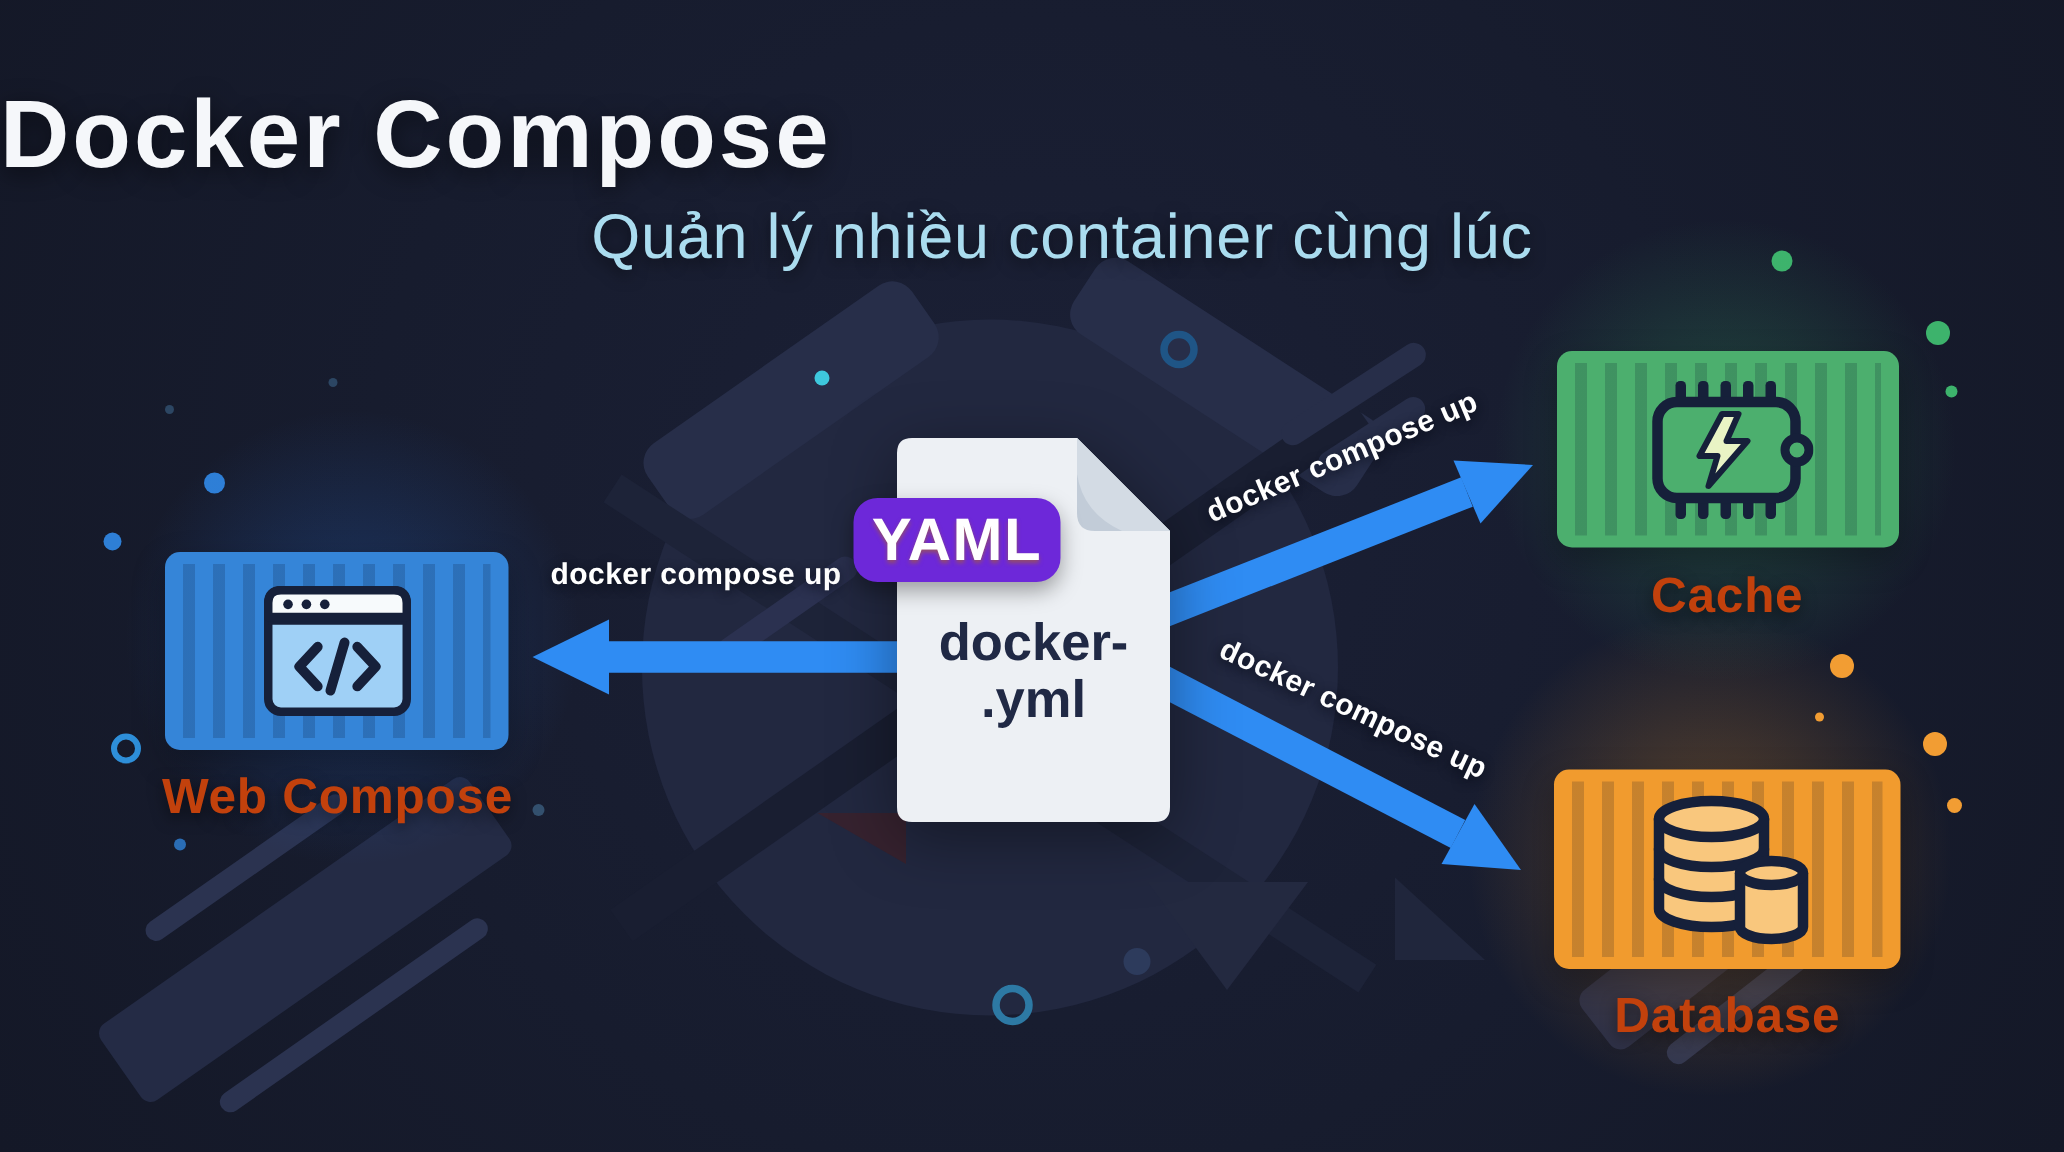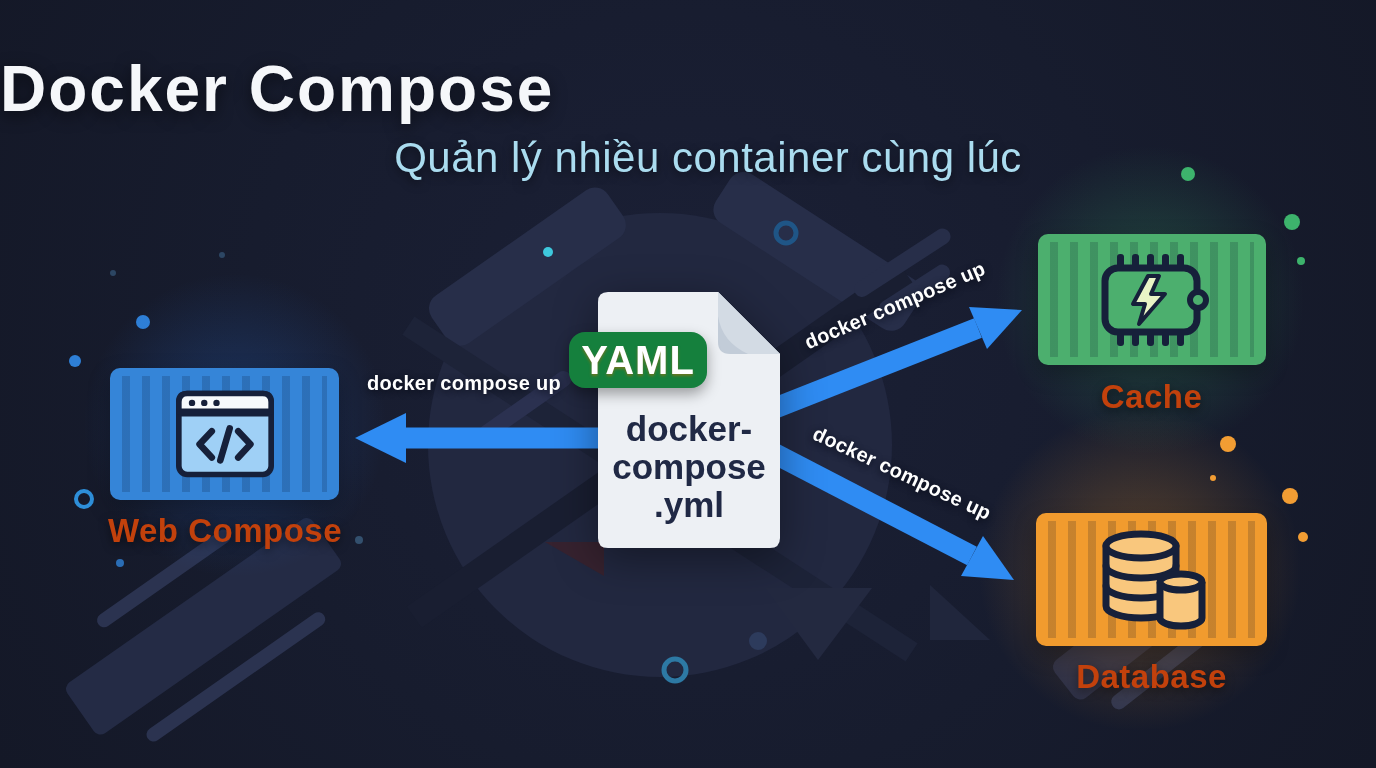--- a/index.html
+++ b/index.html
@@ -63,21 +63,21 @@
   .cmd-bottom{left:789px;top:462px;width:226px;transform:rotate(25deg);}
 
   
   .file-svg{left:598px;top:292px;filter:drop-shadow(0 10px 22px rgba(0,0,0,.4));overflow:visible;}
   .filename{
     left:598px;top:410px;width:182px;text-align:center;
     font-size:35px;line-height:38px;font-weight:700;color:#202945;z-index:6;
   }
   .filename span{display:block;text-align:center;}
   .yaml-badge{
-    left:569px;top:332px;width:138px;height:56px;border-radius:16px;background:#15803d;
+    left:569px;top:332px;width:138px;height:56px;border-radius:16px;background:#6d28d9;
     display:flex;align-items:center;justify-content:center;
     color:#ffffff;font-size:40px;font-weight:800;letter-spacing:1px;z-index:7;
     box-shadow:0 6px 14px rgba(0,0,0,.35);
     text-shadow:0 2px 3px rgba(180,110,10,.55);
   }
 
   .z1{z-index:1}.z2{z-index:2}.z3{z-index:3}.z4{z-index:4}.z5{z-index:5}.z6{z-index:6}
 </style>
 </head>
 <body>
@@ -159,21 +159,20 @@
 <div class="abs cmd cmd-top z3">docker compose up</div>
 <div class="abs cmd cmd-bottom z3">docker compose up</div>
 
 <svg class="abs file-svg z5" width="182" height="256" viewBox="0 0 182 256">
   <path d="M10 0 H120 L182 62 V246 Q182 256 172 256 H10 Q0 256 0 246 V10 Q0 0 10 0 Z" fill="#edf0f4"></path>
   <path d="M120 0 L182 62 H132 Q120 62 120 50 Z" fill="#c2ccd8"></path>
   <path d="M120 0 L182 62 L150 62 Q124 50 120 24 Z" fill="#d3dbe4"></path>
 </svg>
 <div class="abs filename">
   <span>docker-</span>
-  <span>compose</span>
   <span>.yml</span>
 </div>
 <div class="abs yaml-badge">YAML</div>
 
 <div class="abs box box-web z4">
   <div class="stripes"></div>
   <svg class="icon" width="98" height="90" viewBox="0 0 104 92">
     <rect x="3" y="3" width="98" height="86" rx="9" fill="#9fd0f6" stroke="#16203a" stroke-width="6"></rect>
     <path d="M3 25 H101" stroke="#16203a" stroke-width="5"></path>
     <path d="M12 3 H92 Q101 3 101 12 V22 H3 V12 Q3 3 12 3 Z" fill="#f7fafc" stroke="#16203a" stroke-width="6" stroke-linejoin="round"></path>

